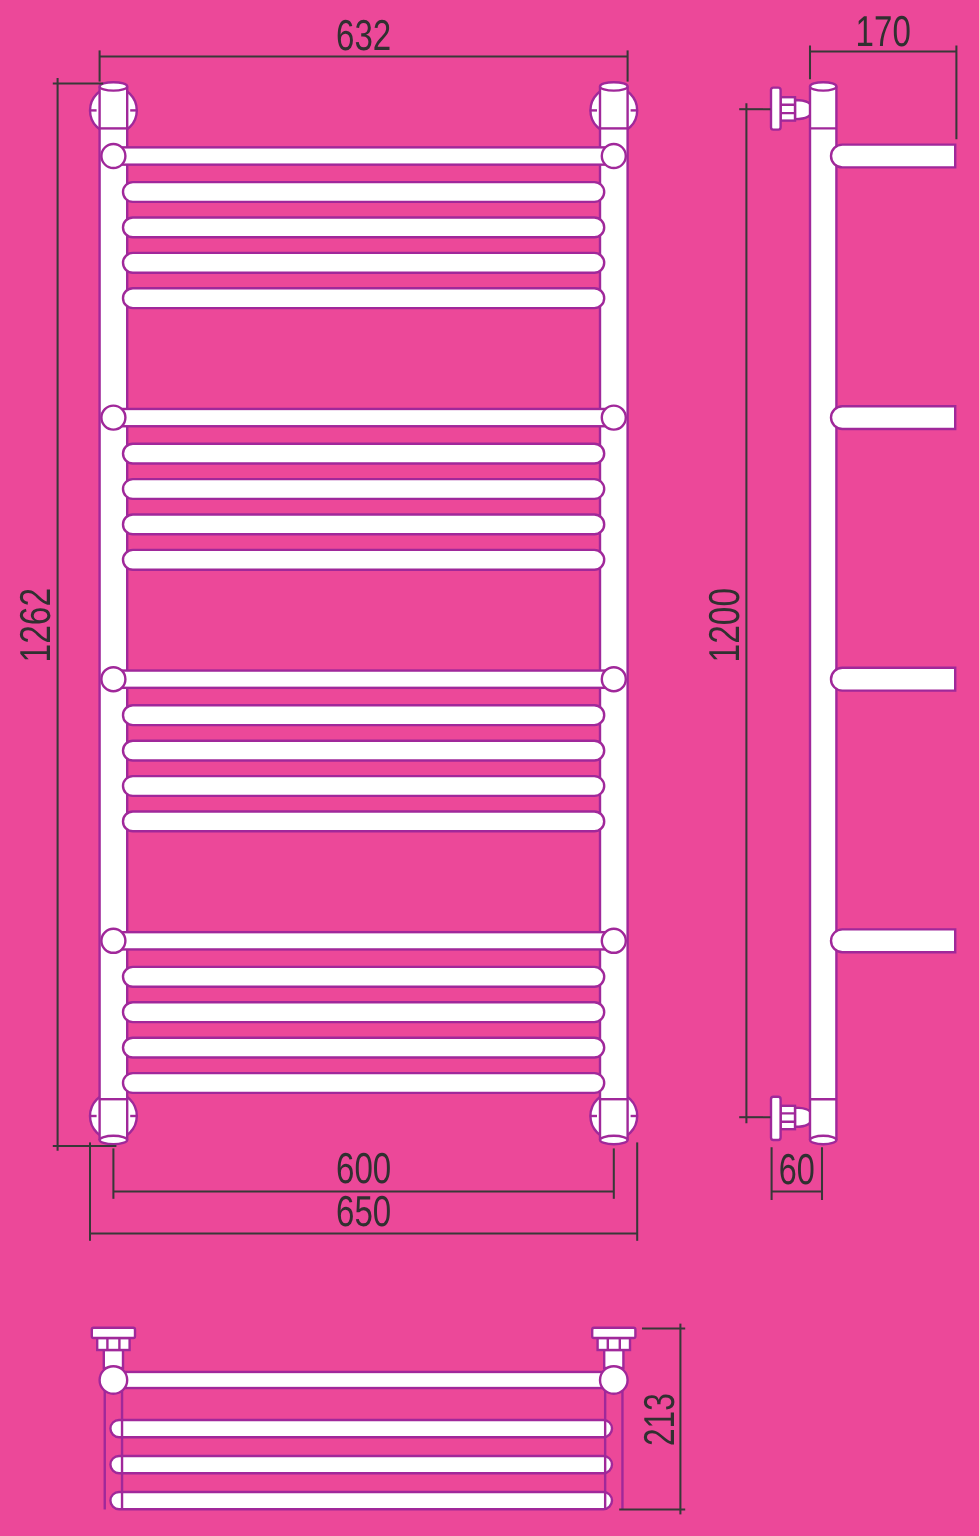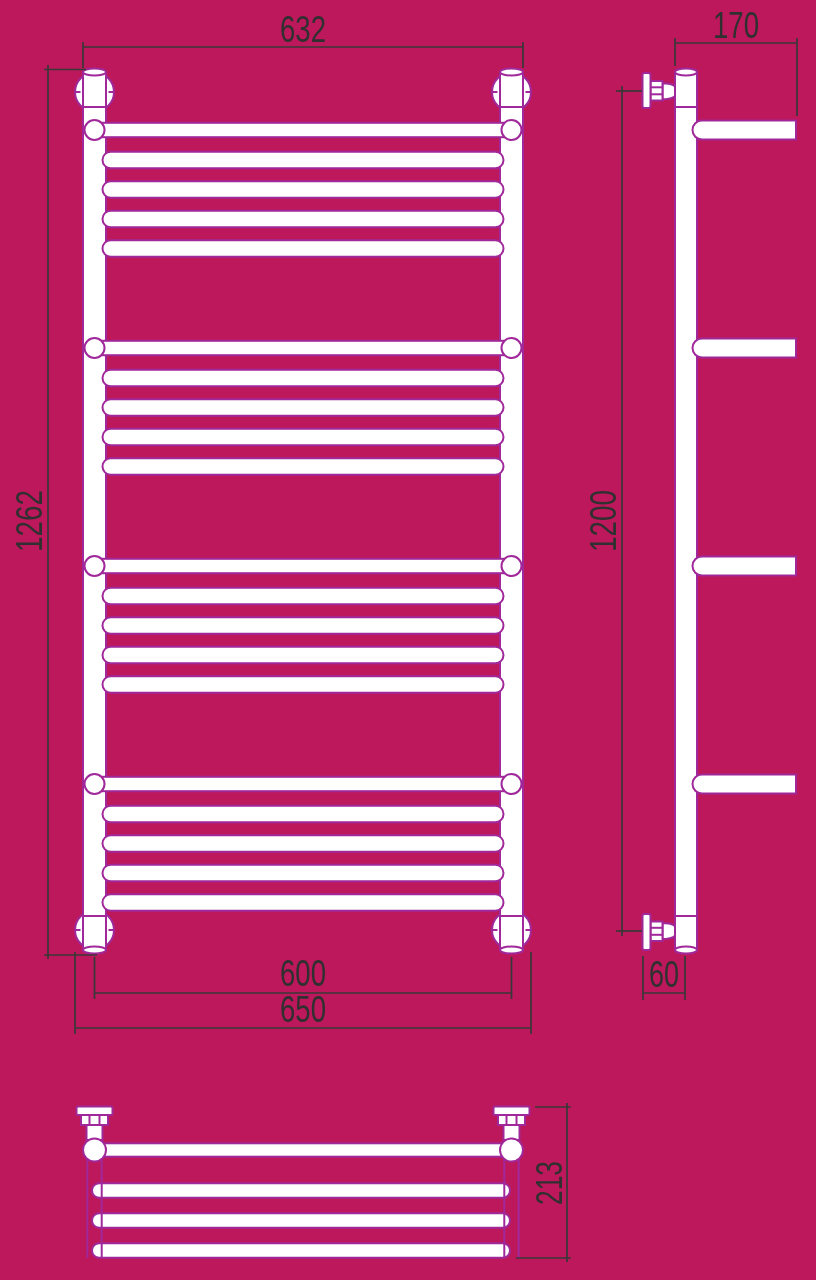--- a/index.html
+++ b/index.html
@@ -1,16 +1,16 @@
 <!DOCTYPE html>
 <html style="--outline: #A0289A; --dim: #383838; --txt: #303030;"><head>
 <meta charset="utf-8">
 <style>
   html,body{margin:0;padding:0;background:#ffffff;}
-  .page{width:816px;height:1280px;position:relative;background:#be185d;overflow:hidden;}
+  .page{width:816px;height:1280px;position:relative;background:#ec4899;overflow:hidden;}
   svg{display:block;}
   .m{fill:#ffffff;stroke:var(--outline);stroke-width:2;}
   .ml{fill:none;stroke:var(--outline);stroke-width:2;}
   .w{fill:#ffffff;stroke:none;}
   .d{fill:none;stroke:var(--dim);stroke-width:1.7;}
   text.dim{font-family:"Liberation Sans",sans-serif;font-size:36px;fill:var(--txt);}
 </style>
 </head>
 <body>
 

